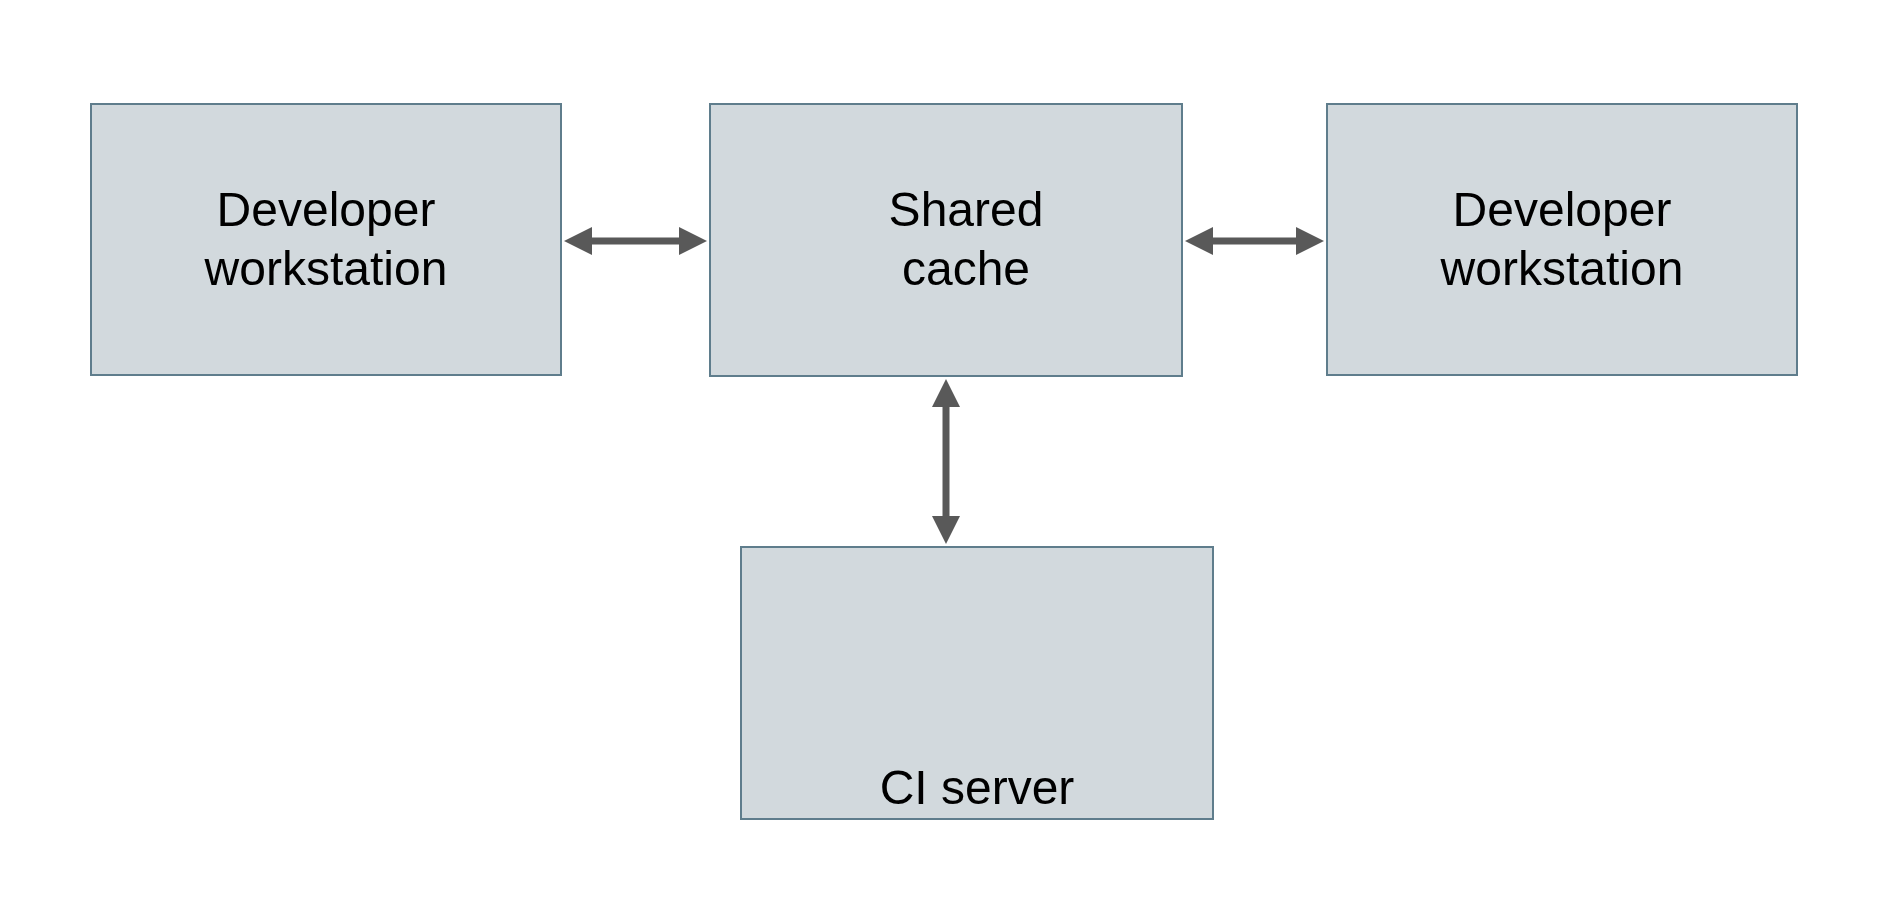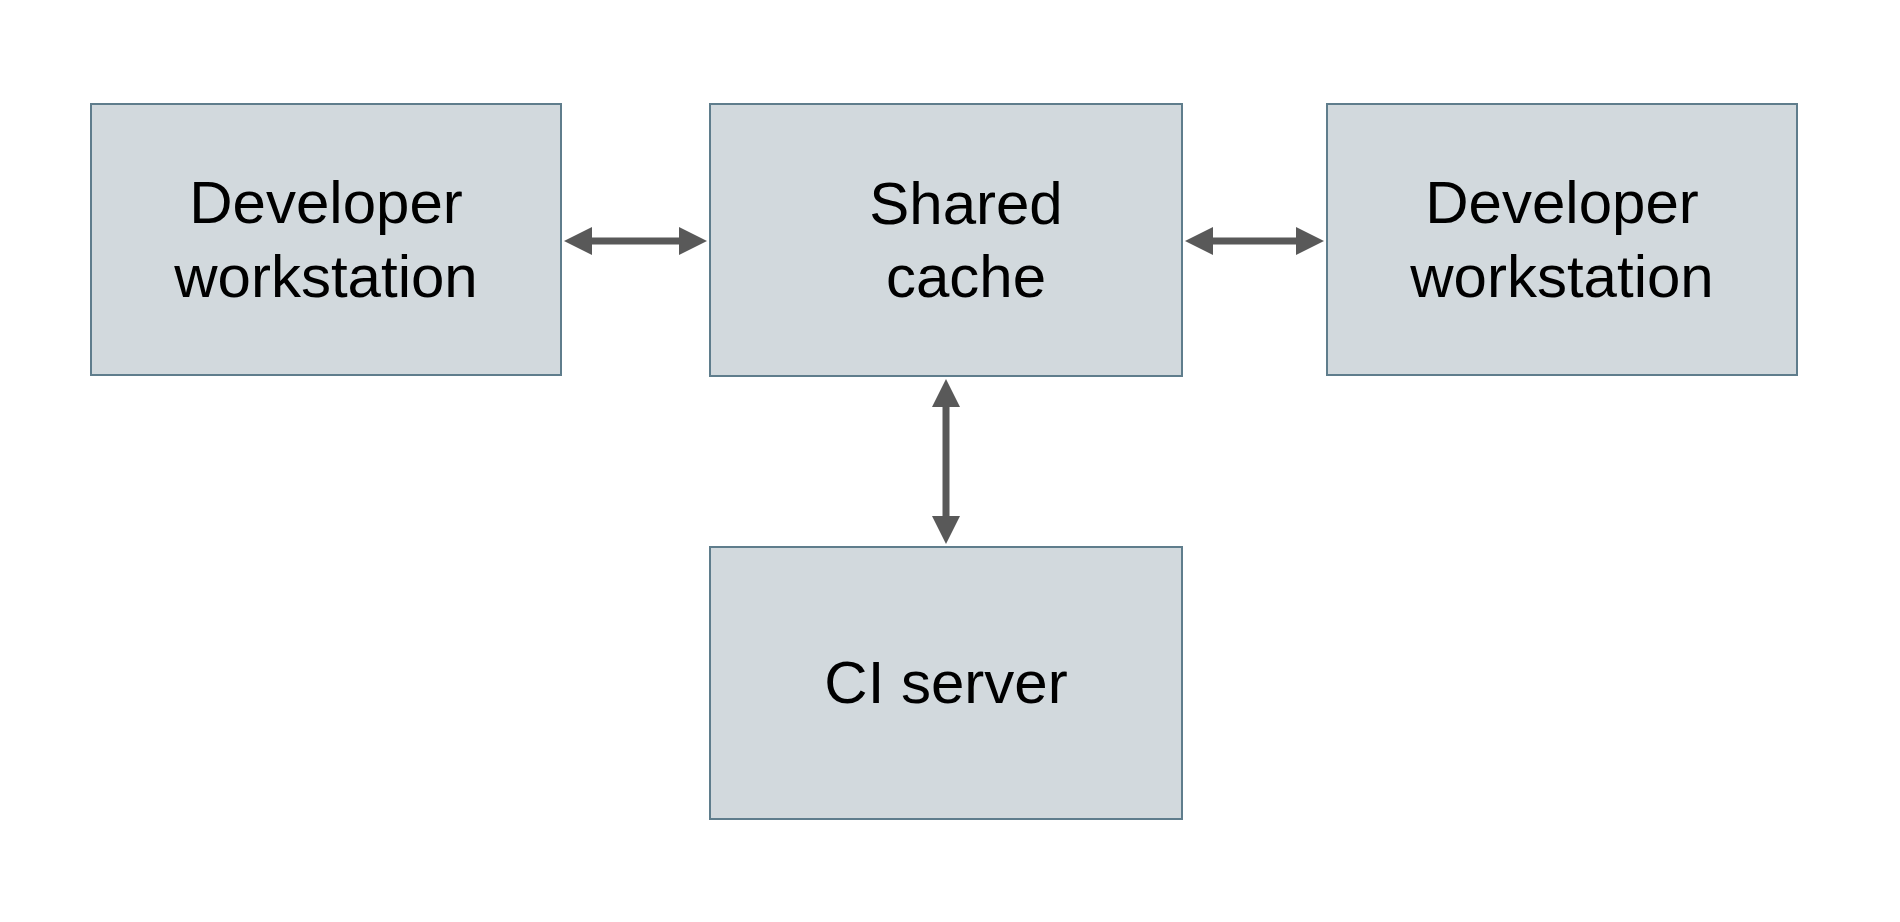--- a/index.html
+++ b/index.html
@@ -23,29 +23,29 @@
     position: absolute;
     background: var(--box-fill);
     border: 2px solid var(--box-border);
     display: flex;
     align-items: center;
     justify-content: center;
     text-align: center;
   }
   .node-label {
     white-space: pre-line;
-    font-size: 60px;
+    font-size: 48px;
     line-height: 1.22;
     color: var(--text-color);
     letter-spacing: 0px;
   }
   #node-dev-left   { left: 90px;   top: 103px; width: 472px; height: 273px; }
   #node-cache      { left: 709px;  top: 103px; width: 474px; height: 274px; padding-left: 40px; }
   #node-dev-right  { left: 1326px; top: 103px; width: 472px; height: 273px; }
-  #node-ci         { left: 709px;  top: 546px; width: 474px; height: 274px; }
+  #node-ci         { left: 740px;  top: 546px; width: 474px; height: 274px; align-items: flex-end; }
 
   .arrow { position: absolute; display: block; }
   #arrow-left   { left: 562px;  top: 219px; width: 147px; height: 44px; }
   #arrow-right  { left: 1183px; top: 219px; width: 143px; height: 44px; }
   #arrow-down   { left: 924px;  top: 377px; width: 44px;  height: 169px; }
 
   .arrow-line { stroke: var(--arrow-color); stroke-width: 7px; }
   .arrow-head { fill: var(--arrow-color); stroke: none; }
 </style>
 </head>

